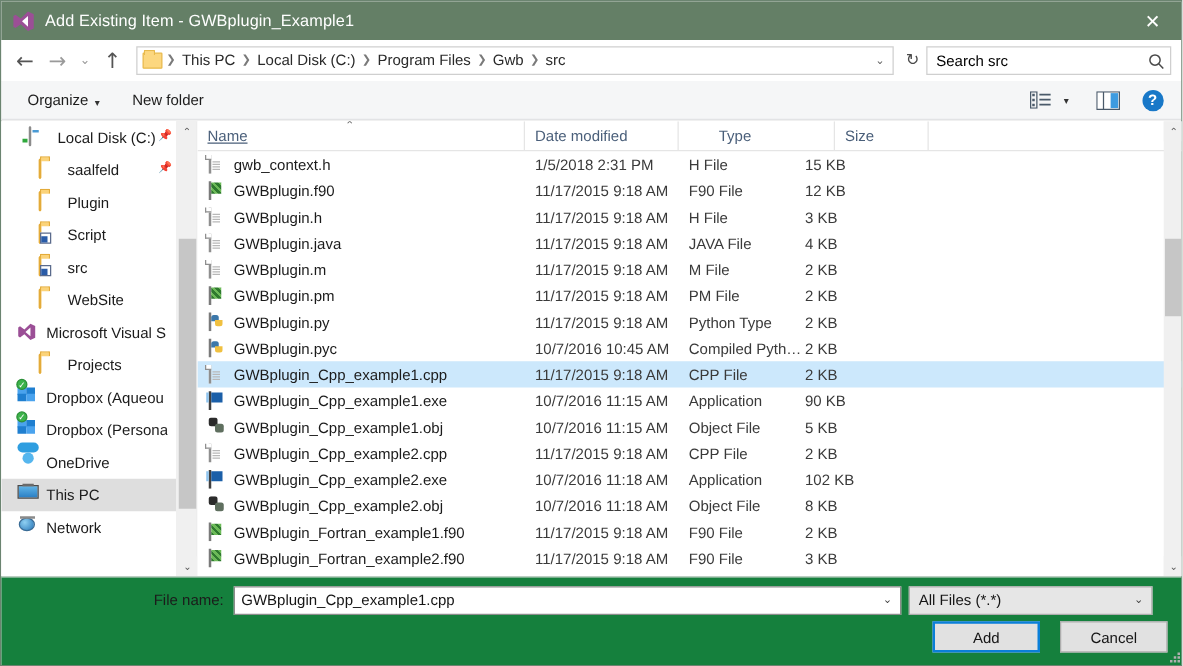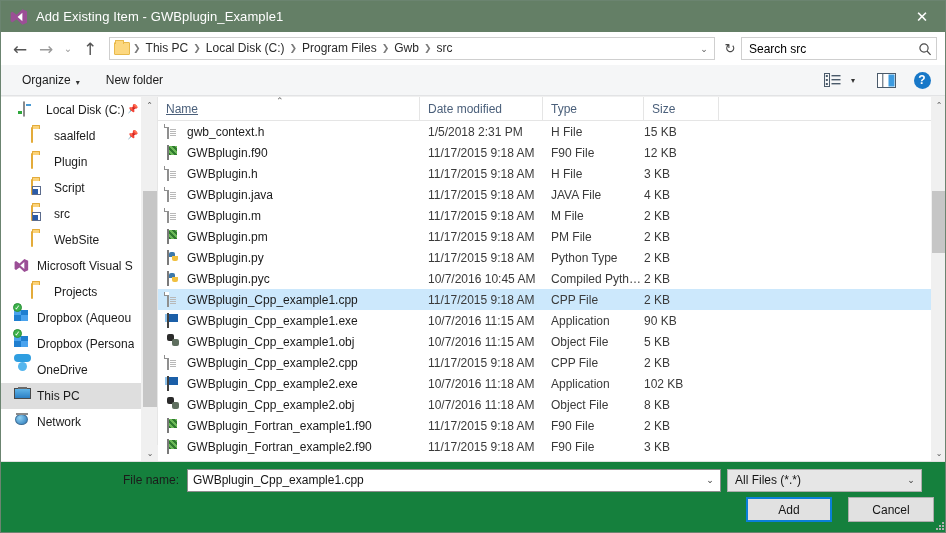--- a/index.html
+++ b/index.html
@@ -376,21 +376,21 @@
     color: #4a5f7a;
     display: flex;
     align-items: center;
     padding-left: 8px;
     border-right: 1px solid #e5e5e5;
     position: relative;
     white-space: nowrap;
   }
   #col-name { width: 262px; flex: none; text-decoration: underline; }
   #col-date { width: 123px; flex: none; }
-  #col-type { width: 101px; flex: none; }
+  #col-type { width: 101px; flex: none; margin-left: 24px; }
   #col-size { width: 75px; flex: none; }
   #col-rest { flex: 1; border-right: none; }
   #sort-chevron {
     position: absolute;
     left: 118px; top: 0px;
     font-size: 9px; color: #6a6a6a;
     font-family: "DejaVu Sans", sans-serif;
     line-height: 8px;
   }
 

